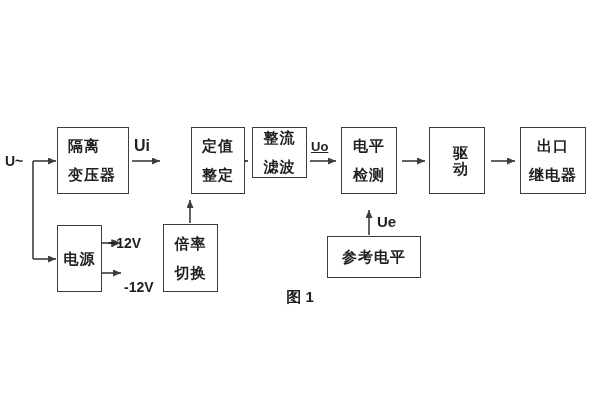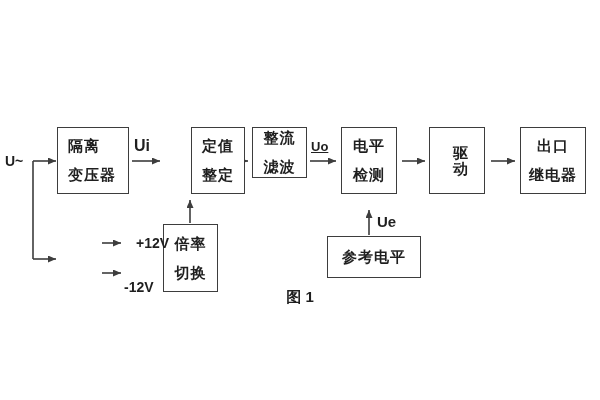--- a/index.html
+++ b/index.html
@@ -56,21 +56,21 @@
 
   .floating-label {
     position: absolute;
     font-weight: 700;
     white-space: nowrap;
   }
   .lbl-source { left: 5px;   top: 153px; font-size: 14px; }
   .lbl-ui     { left: 134px; top: 137px; font-size: 16px; }
   .lbl-uo     { left: 311px; top: 139px; font-size: 13px; text-decoration: underline; }
   .lbl-ue     { left: 377px; top: 213px; font-size: 15px; }
-  .lbl-p12    { left: 136px; top: 235px; font-size: 14px; }
+  .lbl-p12    { left: 108px; top: 235px; font-size: 14px; }
   .lbl-n12    { left: 124px; top: 265px; font-size: 14px; margin-top: 14px; }
   .lbl-caption {
     left: 270px; top: 288px; width: 60px;
     text-align: center; font-size: 15px;
   }
 </style>
 </head>
 <body>
 
 <div class="stage">
@@ -124,20 +124,23 @@
 
   <div class="box b-driver">
     <span>驱动</span>
   </div>
 
   <div class="box b-relay">
     <span>出口</span>
     <span>继电器</span>
   </div>
 
+  <div class="box b-power">
+    <span>电源</span>
+  </div>
 
   <div class="box b-ratio">
     <span>倍率</span>
     <span>切换</span>
   </div>
 
   <div class="box b-reference">
     <span>参考电平</span>
   </div>
 

